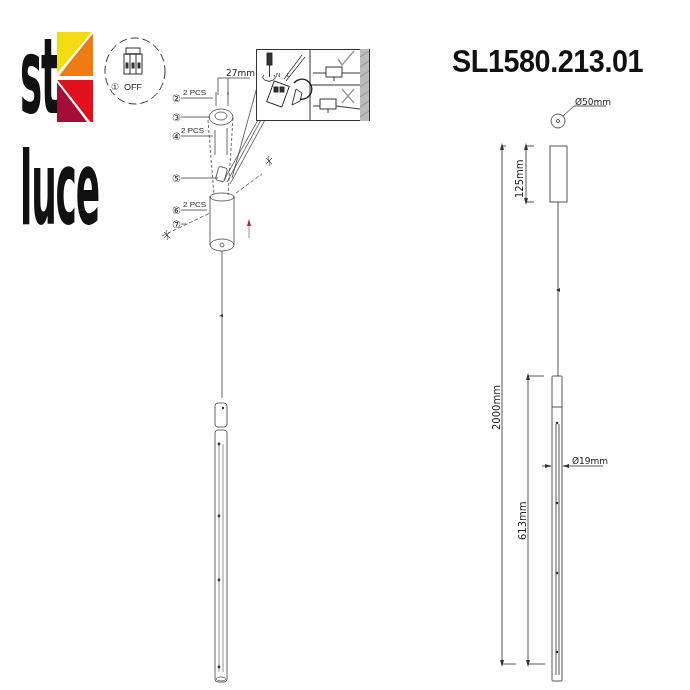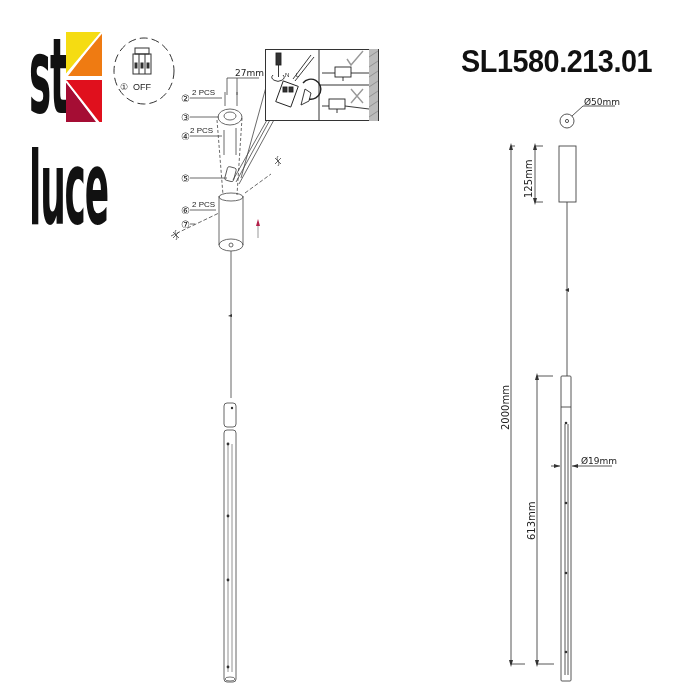--- a/index.html
+++ b/index.html
@@ -1,17 +1,17 @@
 <!DOCTYPE html>
 <html><head>
 <meta charset="utf-8">
 <style>
   html, body { margin: 0; padding: 0; background: #ffffff; }
   body { width: 690px; height: 690px; position: relative; overflow: hidden; font-family: "Liberation Sans", sans-serif; }
-  #sheet { position: absolute; left: 9px; top: 0; width: 560px; height: 690px; }
+  #sheet { position: absolute; left: 0; top: 0; width: 560px; height: 690px; }
   .title {
     position: absolute; left: 452px; top: 44px; width: 226px;
     font-family: "Liberation Sans", sans-serif; font-weight: bold; font-size: 31px;
     letter-spacing: -0.5px; color: #111111; white-space: nowrap;
     transform: scaleX(0.93); transform-origin: left top;
   }
   .logo-text {
     position: absolute; font-family: "DejaVu Sans", sans-serif; font-weight: bold;
     color: #111; line-height: 1; letter-spacing: -2px;
     transform-origin: left top;

